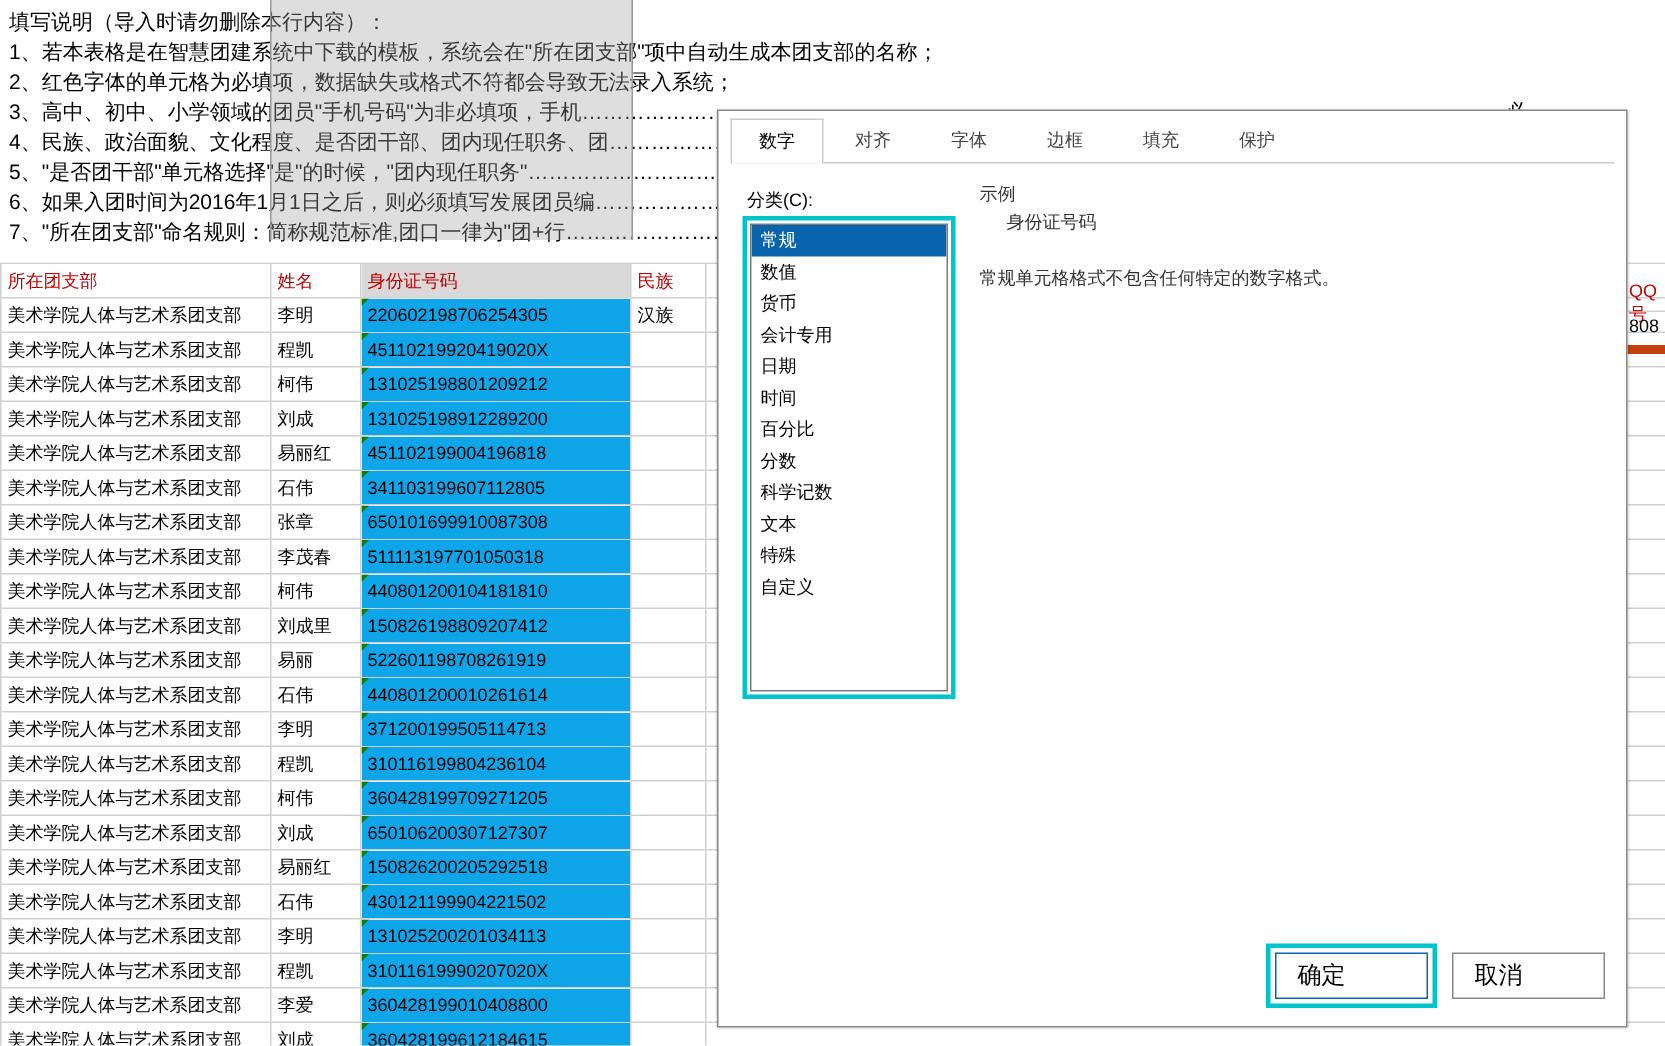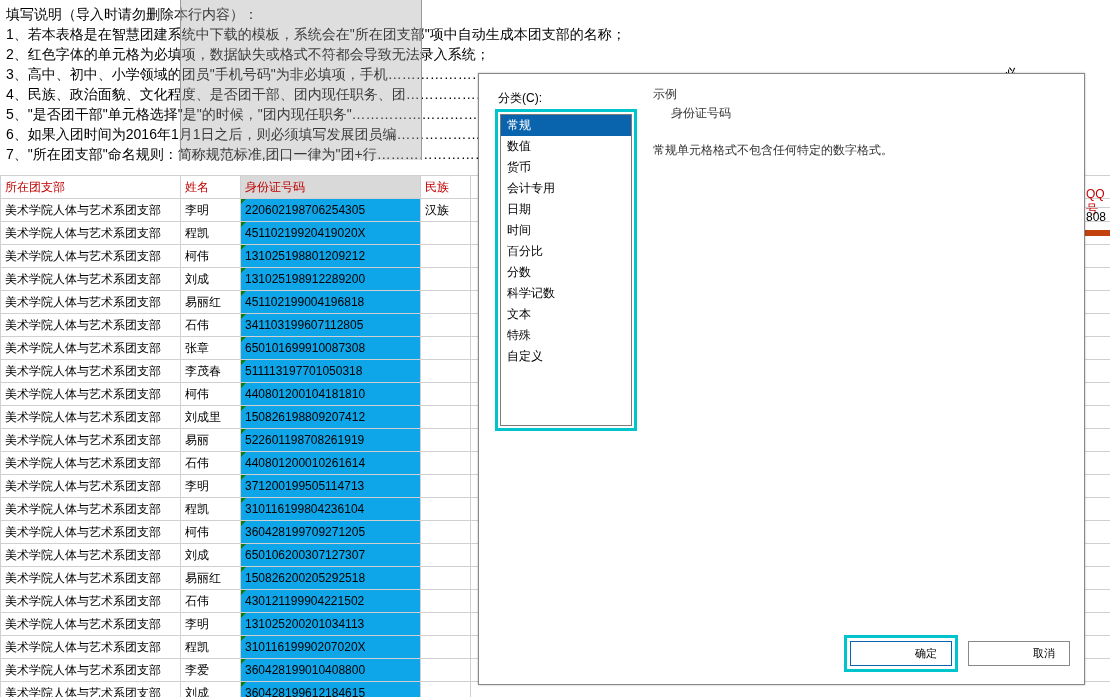--- a/index.html
+++ b/index.html
@@ -22,21 +22,21 @@
 .tab.active{border-color:#ccc;background:#fff;position:relative;top:1px;color:#000}
 .dialog-body{padding:12px 16px;display:flex;gap:16px}
 .cat-wrap{border:3px solid #00c4cc;padding:2px}
 .cat-list{width:130px;height:310px;border:1px solid #7a7a7a;overflow:auto;font-size:12px;background:#fff}
 .cat-item{padding:2px 6px;cursor:pointer}
 .cat-item.selected{background:#0a64ad;color:#fff}
 .right-panel{flex:1;font-size:12px;color:#333}
 .example-label{margin-bottom:2px}
 .example-value{margin:2px 0 20px 18px}
 .dialog-buttons{position:absolute;right:14px;bottom:12px;display:flex;gap:10px;align-items:center}
-.btn{min-width:72px;padding:4px 14px;border:1px solid #888;background:#fff;font-size:11px;cursor:pointer;text-align:right}
+.btn{min-width:72px;padding:4px 14px;border:1px solid #888;background:#fff;font-size:16px;cursor:pointer;text-align:left}
 .btn-ok-wrap{border:3px solid #00c4cc;padding:3px}
 .btn-ok{border:1px solid #0a64ad}
 .qq-col{position:absolute;right:0;top:185px;width:26px;border-left:1px solid #d0d0d0}
 .qq-head{color:#c00000;font-size:12px;padding:2px 2px;border-bottom:1px solid #d0d0d0;height:18px}
 .qq-cell{font-size:12px;padding:2px 2px;border-bottom:6px solid #c2410c;height:18px;text-align:left}
 </style>
 </head>
 <body>
 
 <div class="instructions">
@@ -227,20 +227,28 @@
       </tbody>
 </table>
 </div>
 
 <div class="qq-col">
   <div class="qq-head">QQ号</div>
   <div class="qq-cell">808</div>
 </div>
 
 <div class="dialog">
+  <div class="tabs" id="dlg-tabs">
+      <div class="tab active">数字</div>
+      <div class="tab">对齐</div>
+      <div class="tab">字体</div>
+      <div class="tab">边框</div>
+      <div class="tab">填充</div>
+      <div class="tab">保护</div>
+    </div>
   <div class="dialog-body">
     <div>
       <div style="font-size:12px;margin:4px 0 2px 3px">分类(C):</div>
       <div class="cat-wrap">
         <div class="cat-list" id="cat-list">
             <div class="cat-item selected">常规</div>
             <div class="cat-item">数值</div>
             <div class="cat-item">货币</div>
             <div class="cat-item">会计专用</div>
             <div class="cat-item">日期</div>

